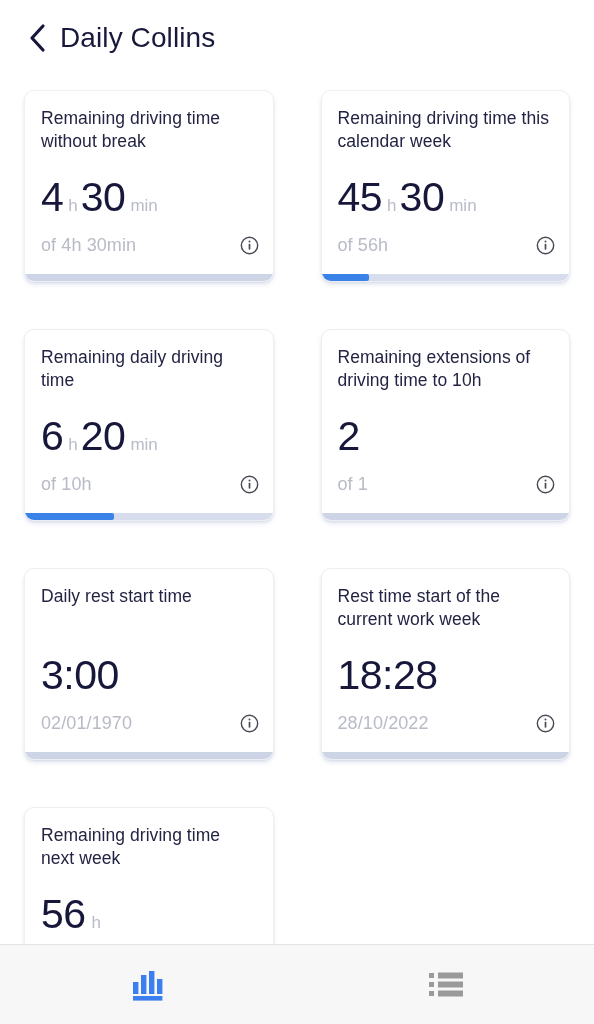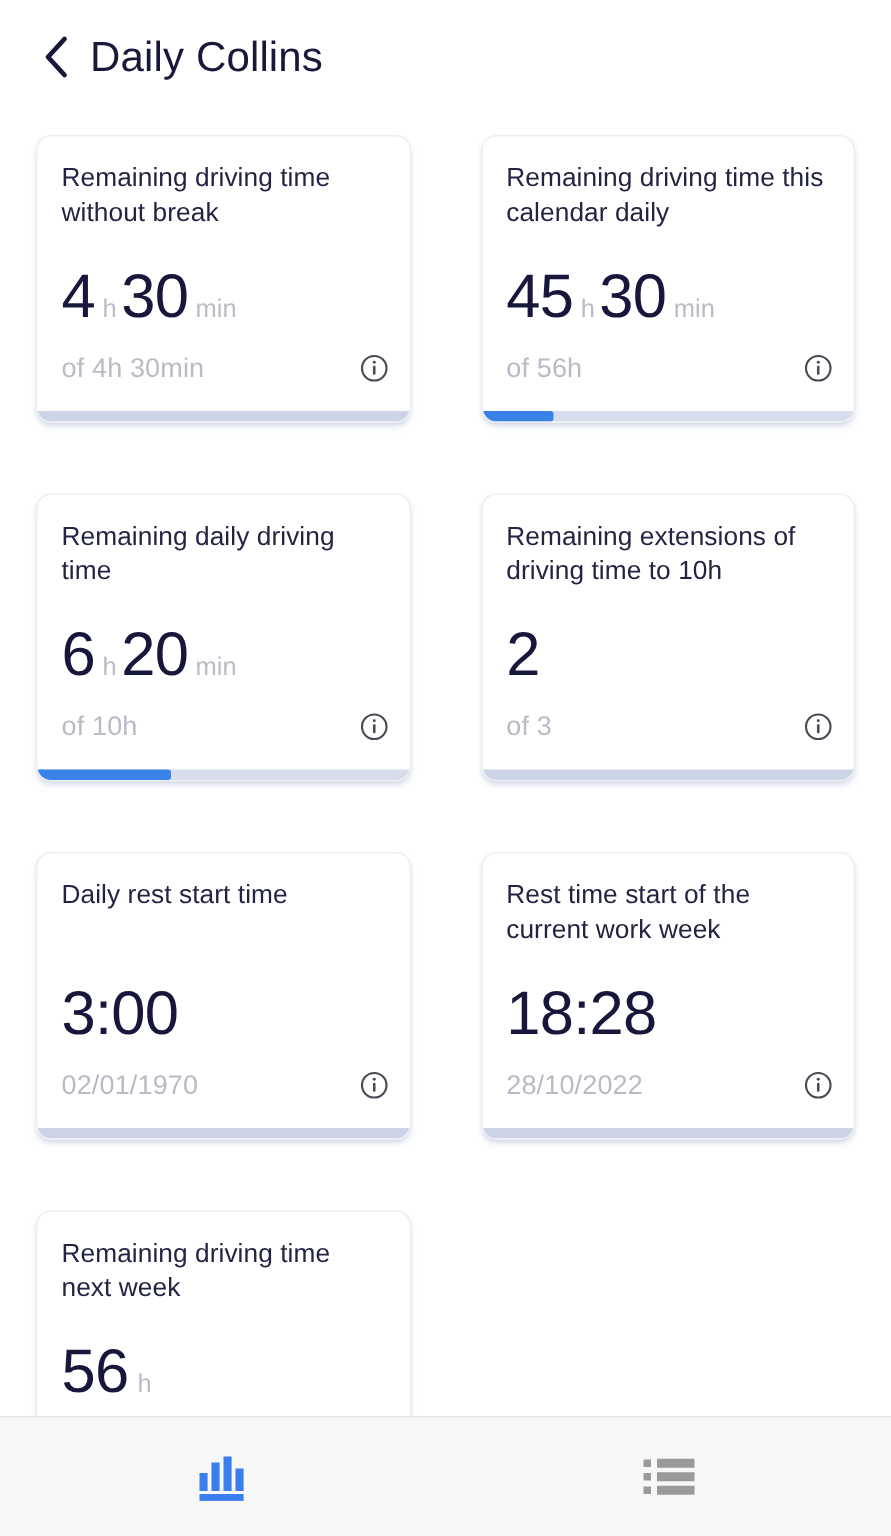--- a/index.html
+++ b/index.html
@@ -203,21 +203,21 @@
         <circle cx="10" cy="5.8" r="1.05" fill="#4a4a57"></circle>
         <rect x="9.1" y="8.2" width="1.8" height="6.4" rx="0.8" fill="#4a4a57"></rect>
       </svg>
     </div>
     <div class="progress-track empty">
       <div class="progress-fill" style="width: 0%;"></div>
     </div>
   </div>
 
   <div class="card">
-    <div class="card-title">Remaining driving time this calendar daily</div>
+    <div class="card-title">Remaining driving time this calendar week</div>
     <div class="card-value">
       <span class="big">45</span>
       <span class="unit">h</span>
       <span class="big">30</span>
       <span class="unit">min</span>
     </div>
     <div class="card-foot">
       <span class="sub">of 56h</span>
       <svg class="info-icon" viewBox="0 0 20 20">
         <circle cx="10" cy="10" r="8.6" fill="none" stroke="#4a4a57" stroke-width="1.5"></circle>
@@ -253,21 +253,21 @@
 
   <div class="card">
     <div class="card-title">Remaining extensions of driving time to 10h</div>
     <div class="card-value">
       <span class="big">2</span>
       <span class="unit"></span>
       <span class="big"></span>
       <span class="unit"></span>
     </div>
     <div class="card-foot">
-      <span class="sub">of 3</span>
+      <span class="sub">of 1</span>
       <svg class="info-icon" viewBox="0 0 20 20">
         <circle cx="10" cy="10" r="8.6" fill="none" stroke="#4a4a57" stroke-width="1.5"></circle>
         <circle cx="10" cy="5.8" r="1.05" fill="#4a4a57"></circle>
         <rect x="9.1" y="8.2" width="1.8" height="6.4" rx="0.8" fill="#4a4a57"></rect>
       </svg>
     </div>
     <div class="progress-track empty">
       <div class="progress-fill" style="width: 0%;"></div>
     </div>
   </div>

